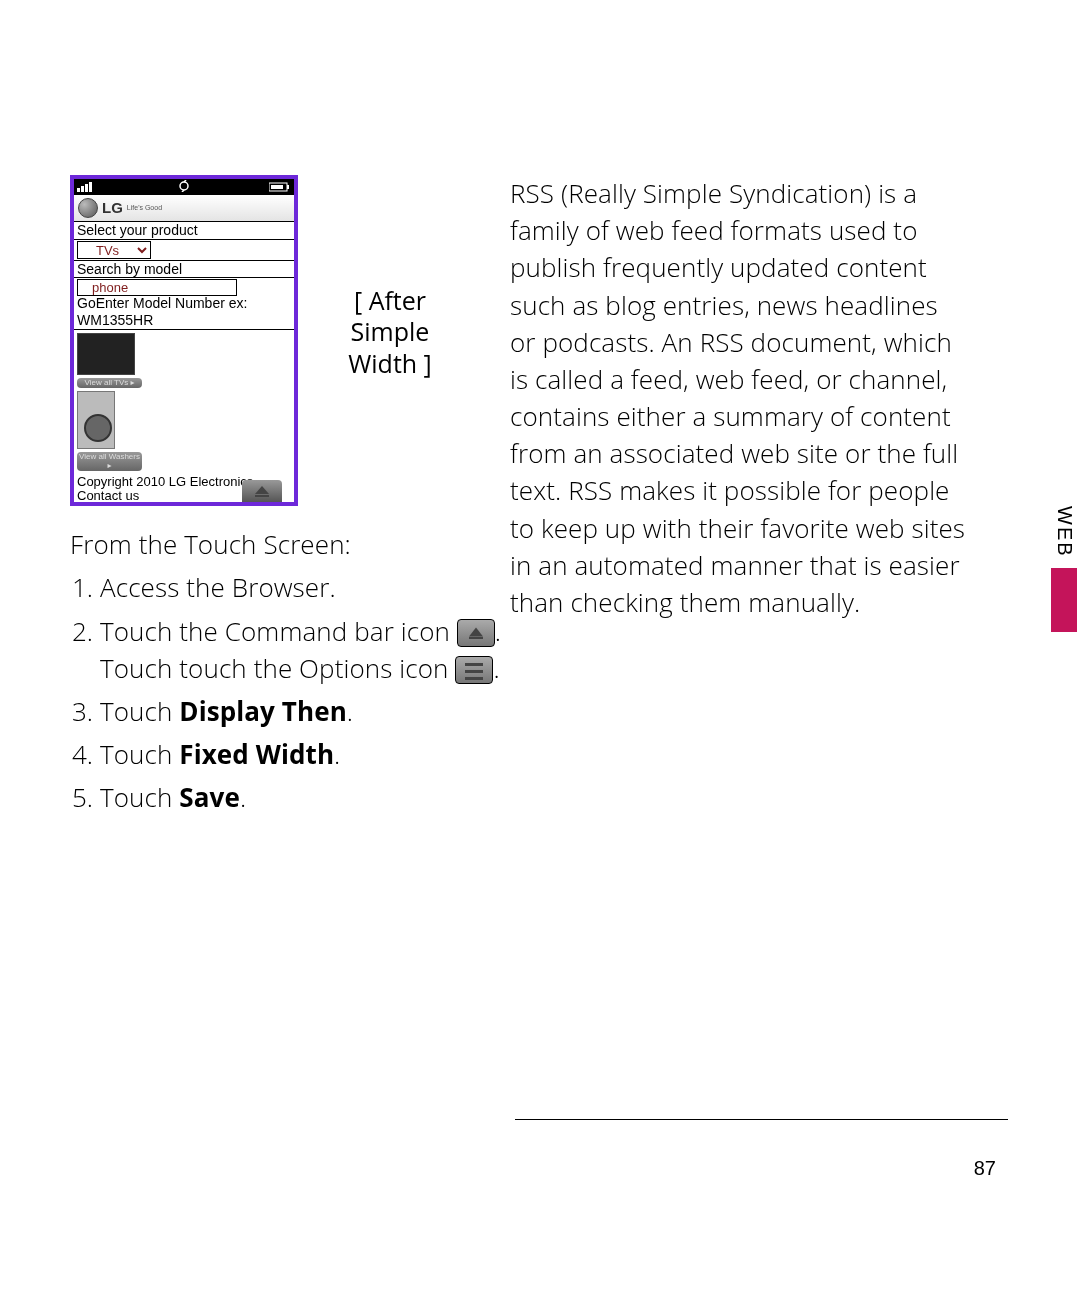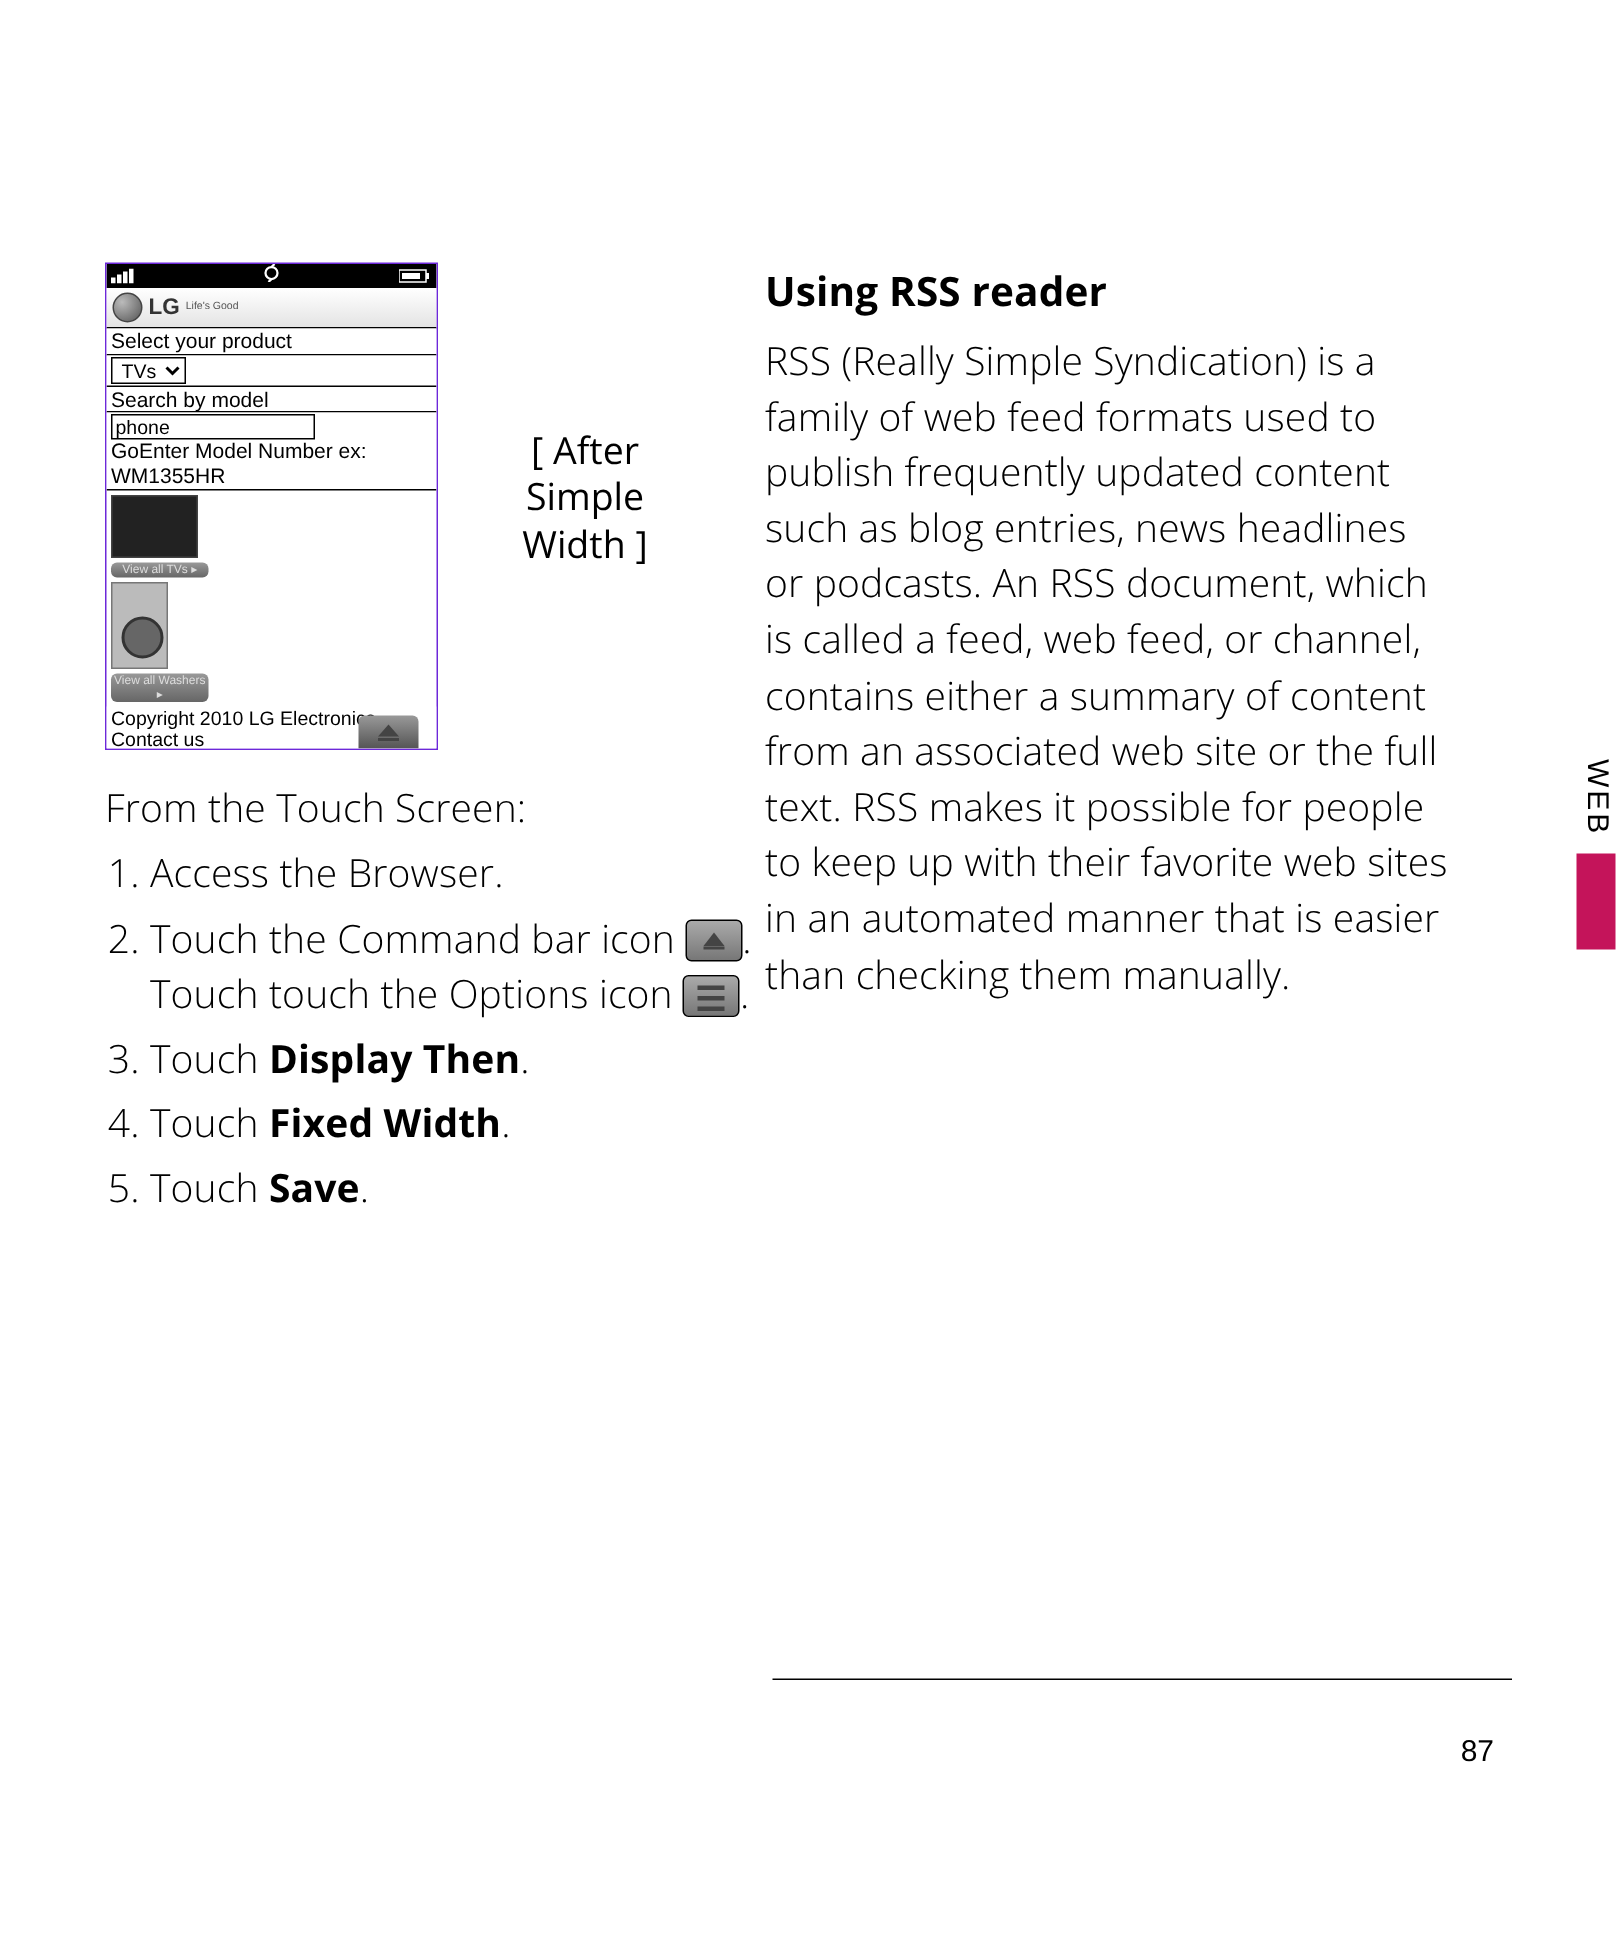--- a/index.html
+++ b/index.html
@@ -23,21 +23,21 @@
   .col {
     position: absolute;
     top: 0;
     width: 440px;
   }
   .col-left  { left: 0; }
   .col-right { left: 440px; width: 460px;}
   
   .phone {
     width: 220px;
-    border: 1px solid #6d28d9;
+    border: 4px solid #6d28d9;
     background: #fff;
     font-family: Arial, sans-serif;
     font-size: 14px;
     line-height: 1.05;
     overflow: hidden;
   }
   .phone .statusbar {
     background: #000;
     color: #fff;
     height: 16px;
@@ -65,22 +65,22 @@
   .phone .lgbar .lgtext{
     font-weight:bold; font-size:15px; color:#333;
   }
   .phone .lgbar .lgtag{
     font-size:7px; color:#555;
   }
   .phone .row { border-bottom:1px solid #000; padding:1px 3px; background:#fff;}
   .phone .row.nb { border-bottom:none;}
   .phone select, .phone input[type=text]{
     font-size:13px; font-family:Arial,sans-serif;
-    border:1px solid #000; background:#fff; color:#000000;
-    padding:0 2px;
+    border:1px solid #000; background:#fff; color:#7f1d1d;
+    padding:0 14px;
   }
   .phone select{ height:18px;}
   .phone input[type=text]{ width:130px; height:15px;}
   .phone .thumb{
     width:56px;height:40px;background:#222;
     border:1px solid #444;margin:3px;
   }
   .phone .chip{
     margin:0 3px 3px 3px;
     background:linear-gradient(#999,#666);
@@ -283,21 +283,20 @@
         </li>
         <li>
           <span>Touch </span><b>Save</b><span>.</span>
         </li>
       </ol>
     </div>
   </div>
 
   <div class="col col-right">
     <div class="bodytext">
-      <div class="h2">Using RSS reader</div>
       <div>RSS (Really Simple Syndication) is a family of web feed formats used to publish frequently updated content such as blog entries, news headlines or podcasts. An RSS document, which is called a feed, web feed, or channel, contains either a summary of content from an associated web site or the full text. RSS makes it possible for people to keep up with their favorite web sites in an automated manner that is easier than checking them manually.</div>
     </div>
   </div>
 
 </div>
 
 <div class="sidetab">
   <span class="lab">WEB</span>
   <div class="bar"></div>
 </div>

